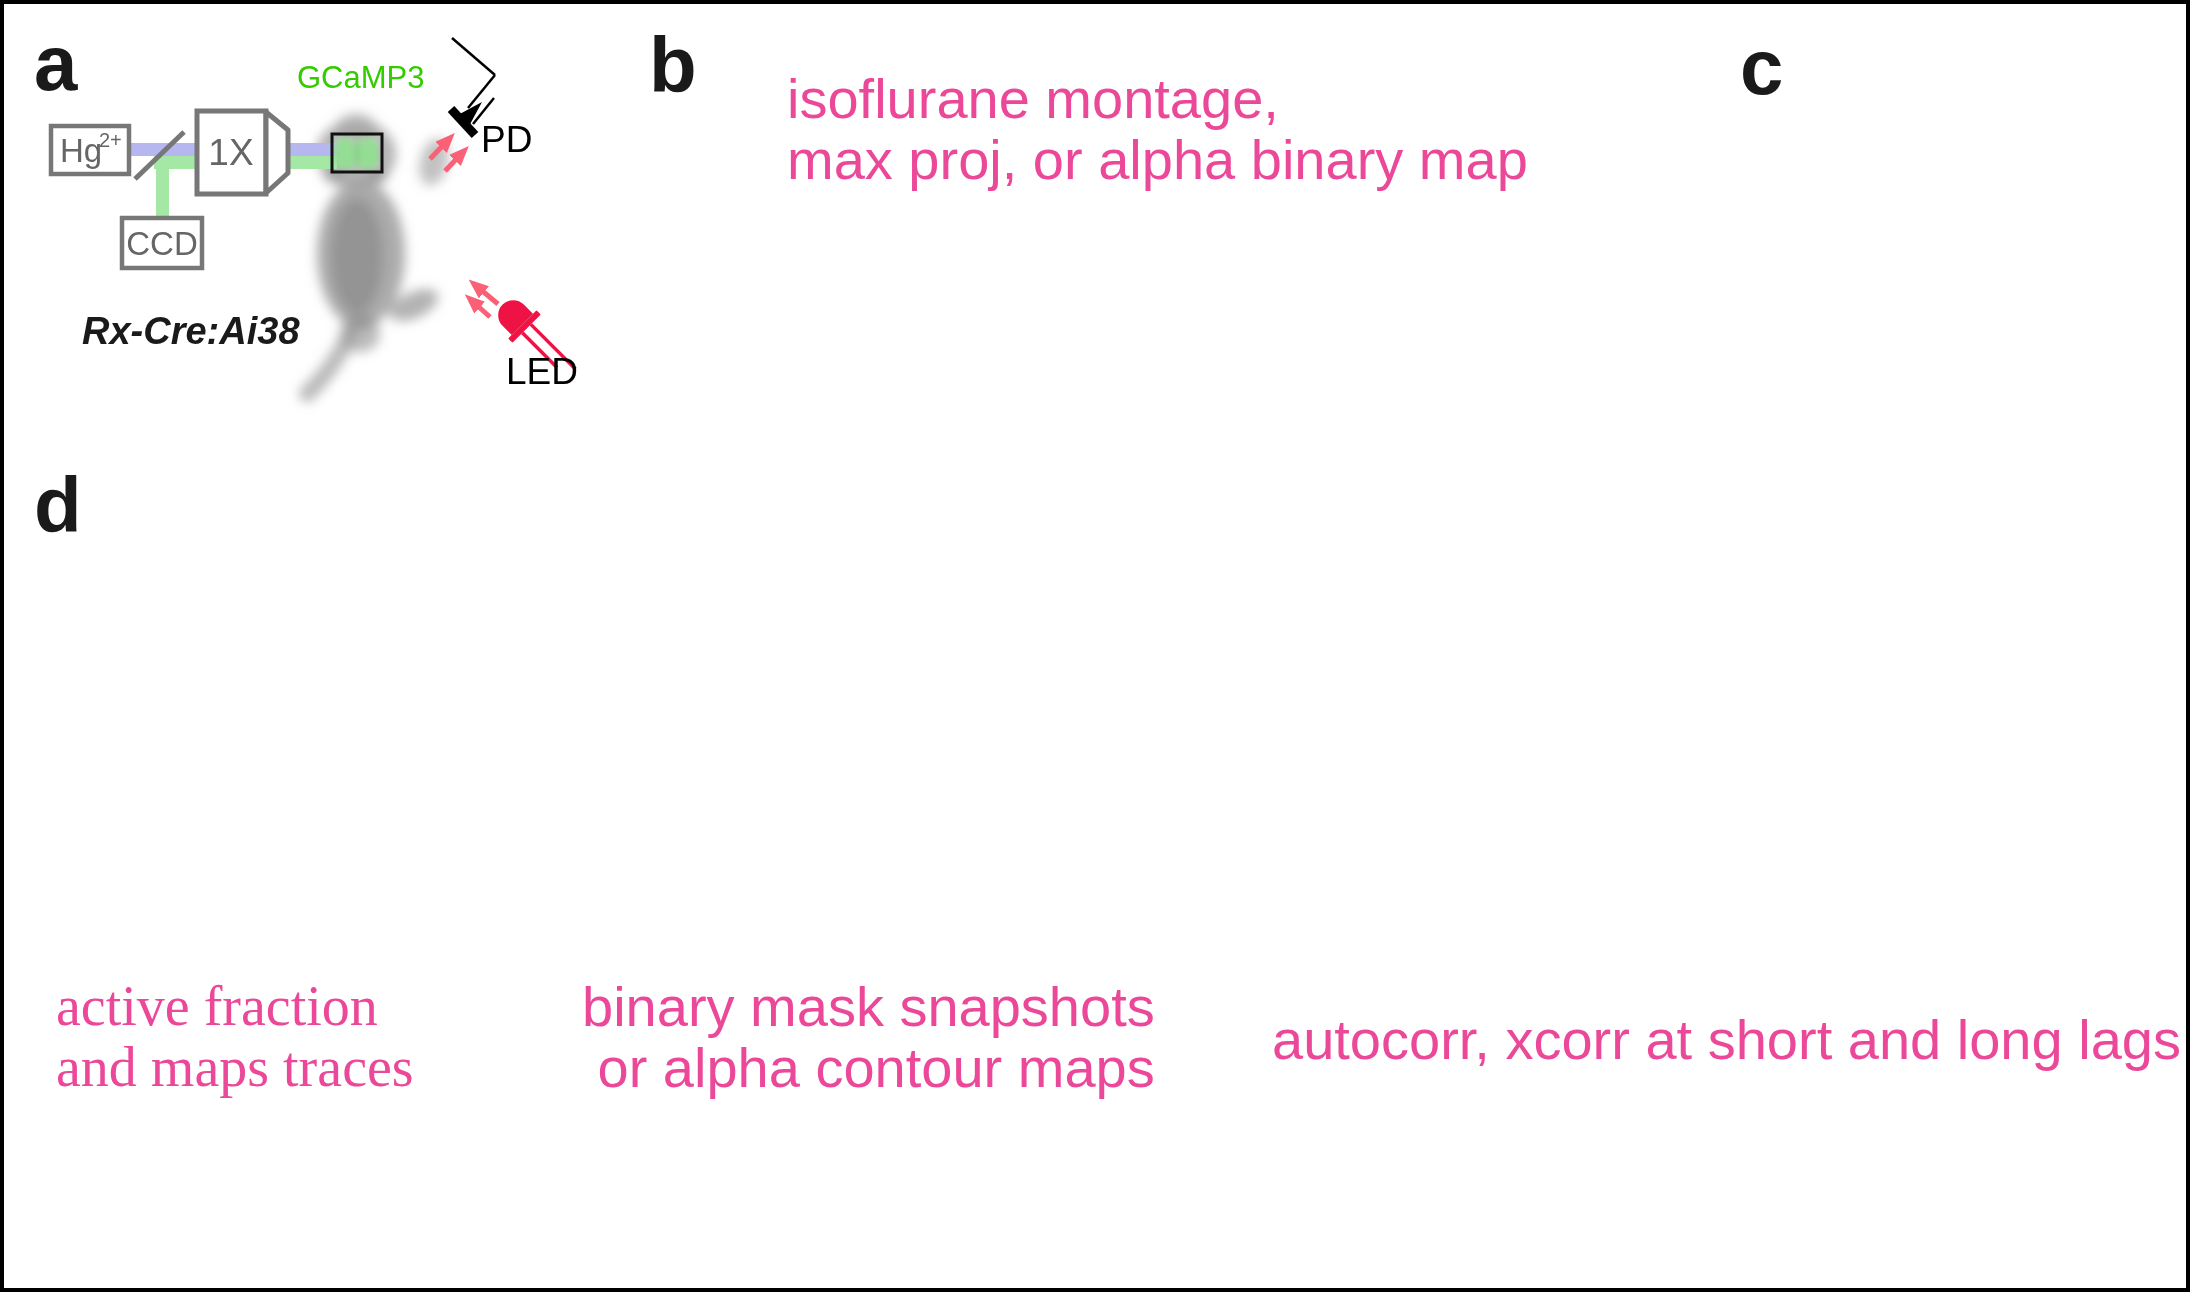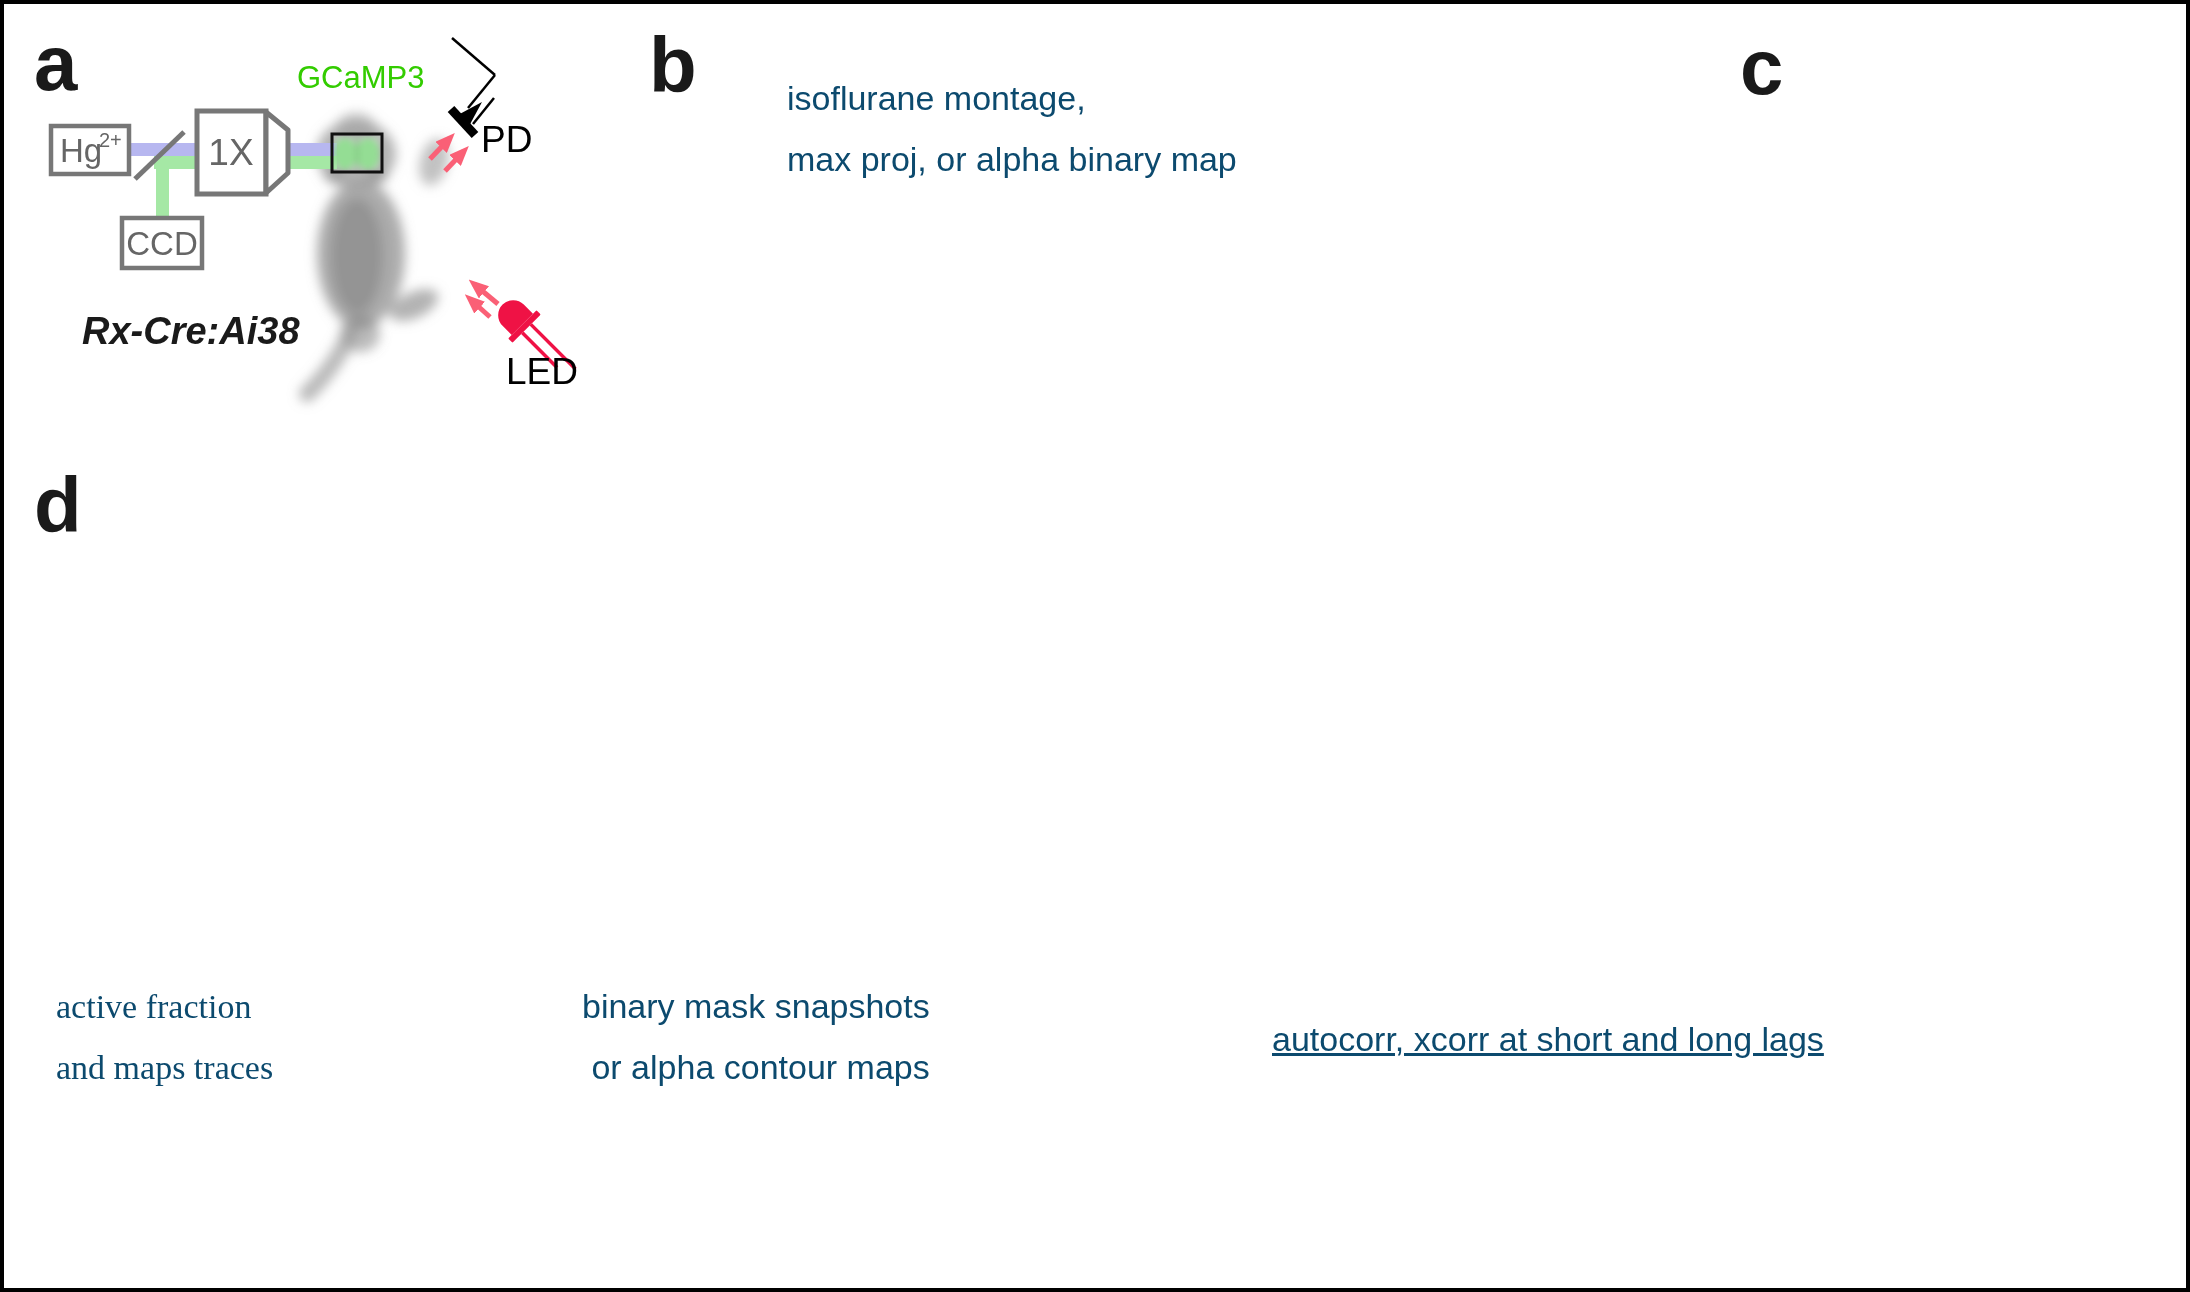--- a/index.html
+++ b/index.html
@@ -14,22 +14,22 @@
   }
   .panel-label {
     position:absolute;
     font-size:78px;
     font-weight:bold;
     color:#1a1a1a;
     line-height:1;
   }
   .caption {
     position:absolute;
-    font-size:34px;
-    color:#0c4a6e;
+    font-size:56px;
+    color:#ec4899;
     line-height:61px;
     white-space:nowrap;
   }
   .caption span { display:block; }
   .diagram-svg { position:absolute; left:0; top:0; }
 </style>
 </head>
 <body>
 
 <div class="figure">
@@ -46,21 +46,21 @@
 
 
   <div class="caption" style="left:52px; top:972px;font-family:Liberation Serif, serif;">
     <span>active fraction</span>
     <span>and maps traces</span>
   </div>
   <div class="caption" style="left:578px; top:972px;text-align:right;">
     <span>binary mask snapshots</span>
     <span>or alpha contour maps</span>
   </div>
-  <div class="caption" style="left:1268px; top:1005px;text-decoration:underline;">autocorr, xcorr at short and long lags</div>
+  <div class="caption" style="left:1268px; top:1005px;">autocorr, xcorr at short and long lags</div>
 
   <svg class="diagram-svg" width="640" height="430" viewBox="0 0 640 430">
     <defs>
       <filter id="blur6" x="-40%" y="-40%" width="180%" height="180%">
         <feGaussianBlur stdDeviation="6"></feGaussianBlur>
       </filter>
       <filter id="blur3" x="-40%" y="-40%" width="180%" height="180%">
         <feGaussianBlur stdDeviation="3"></feGaussianBlur>
       </filter>
       <marker id="pinkhead" orient="auto" markerWidth="4" markerHeight="3.2" refX="2.6" refY="1.6" markerUnits="strokeWidth">

